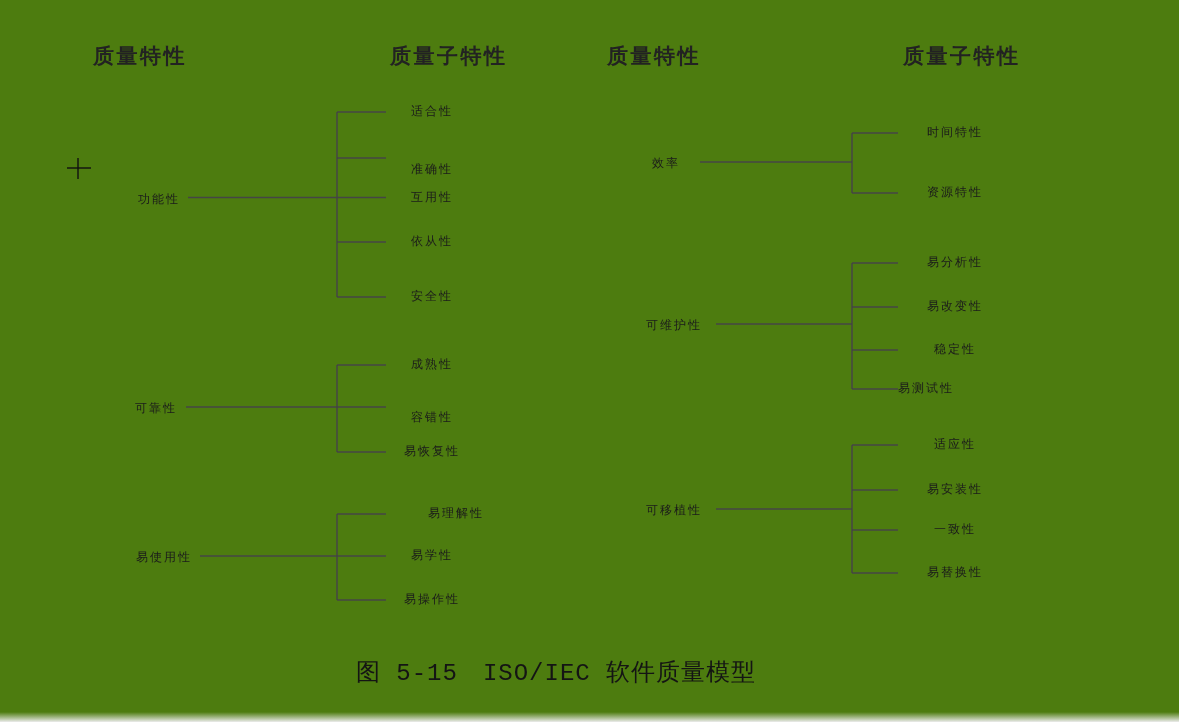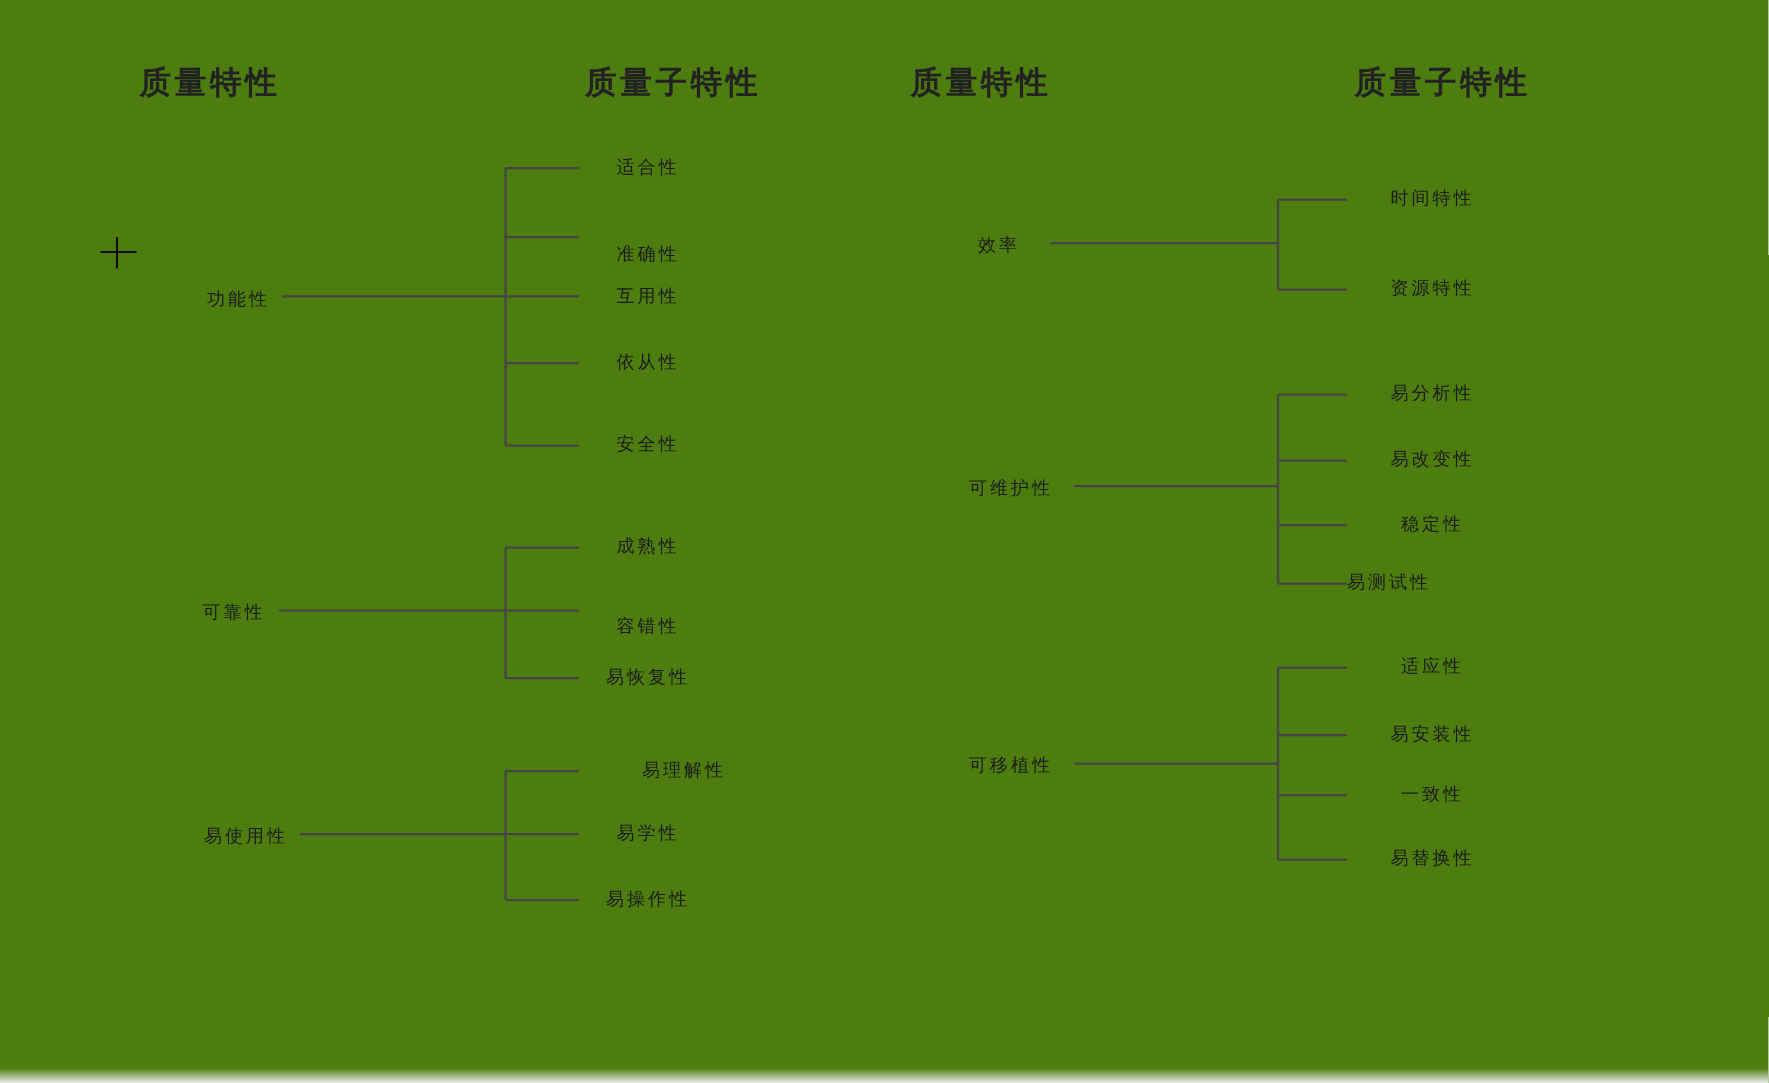--- a/index.html
+++ b/index.html
@@ -118,15 +118,16 @@
       <div class="tree-label child" style="left: 955px; top: 307px;">易改变性</div>
       <div class="tree-label child" style="left: 955px; top: 350px;">稳定性</div>
       <div class="tree-label child" style="left: 926px; top: 389px;">易测试性</div>
       <div class="tree-label parent" style="left: 702px; top: 511px; text-align: center;">可移植性</div>
       <div class="tree-label child" style="left: 955px; top: 445px;">适应性</div>
       <div class="tree-label child" style="left: 955px; top: 490px;">易安装性</div>
       <div class="tree-label child" style="left: 955px; top: 530px;">一致性</div>
       <div class="tree-label child" style="left: 955px; top: 573px; text-align: center;">易替换性</div>
     </div>
 
+  <div class="caption">图 5-15　ISO/IEC 软件质量模型</div>
 
   <div class="bottom-band"></div>
 </div>
 
 </body></html>

